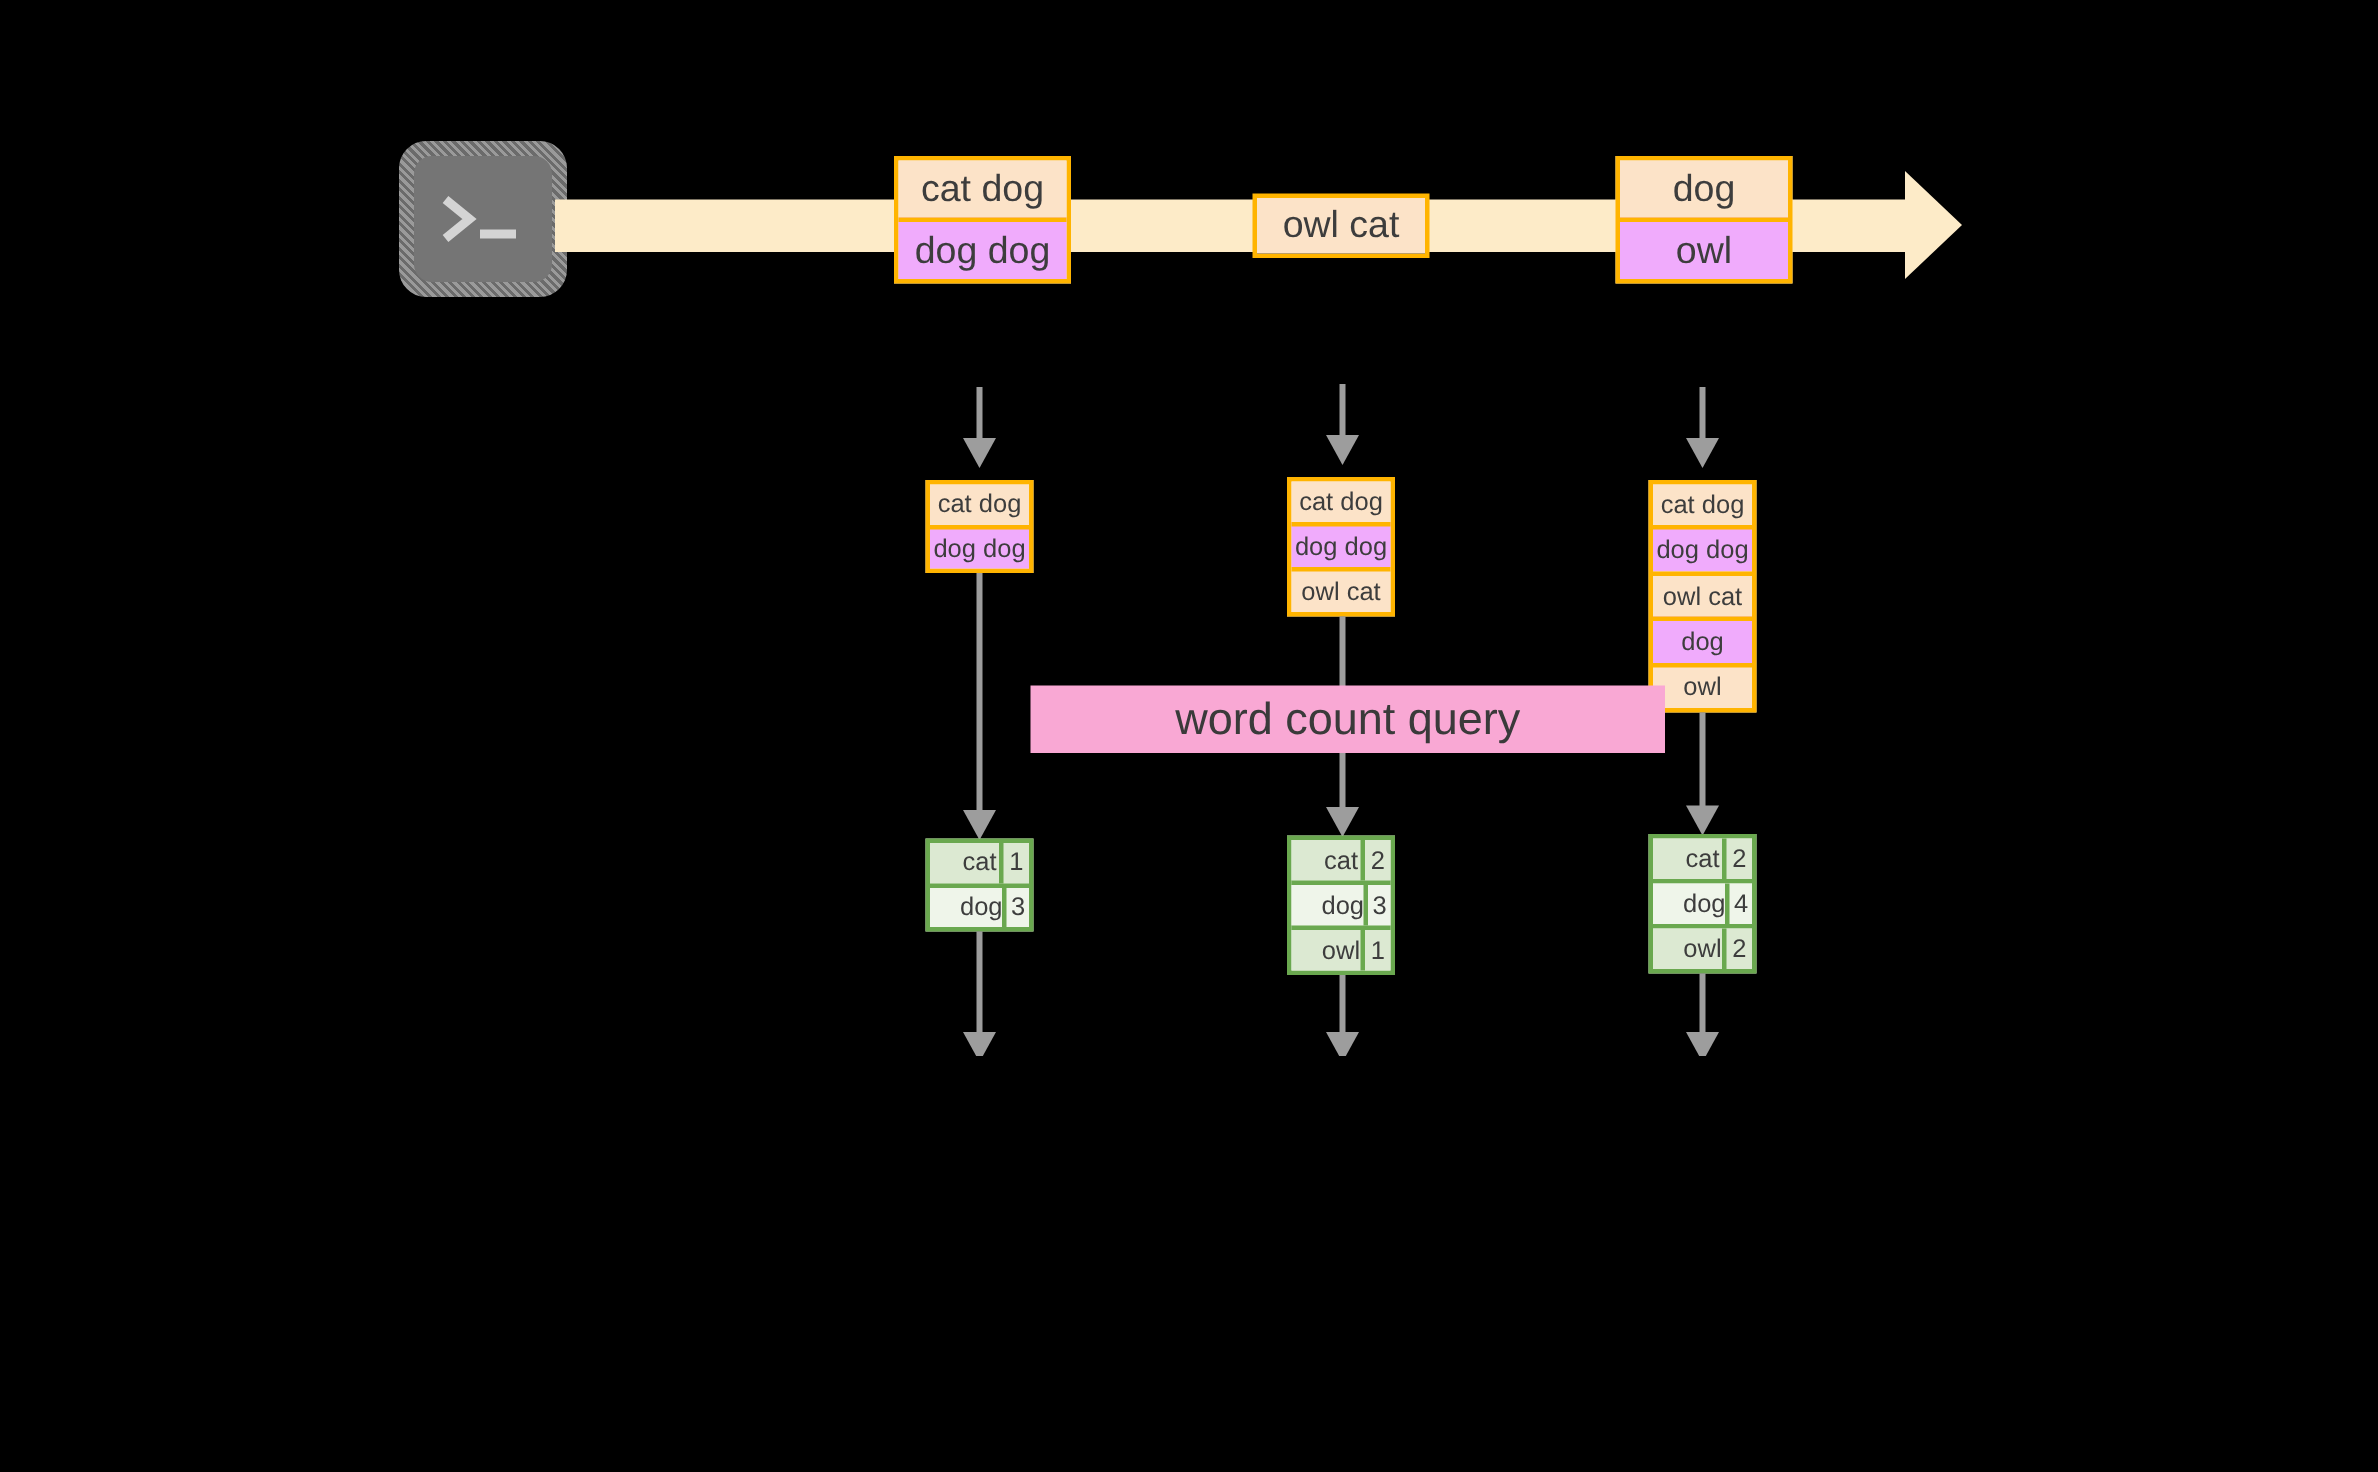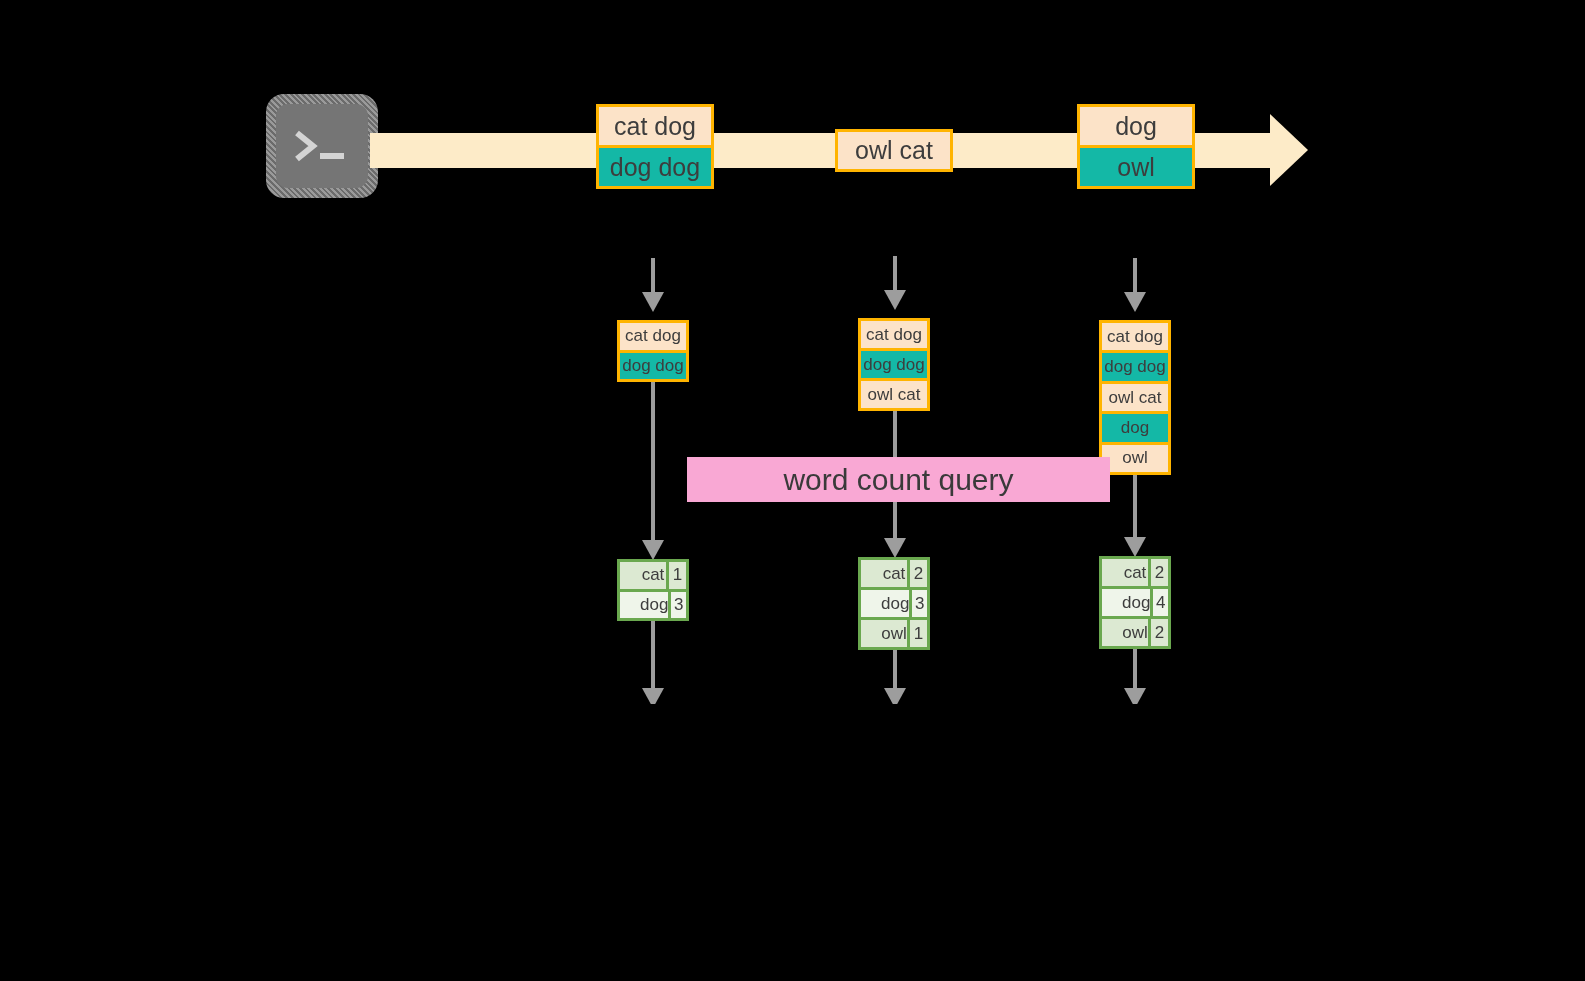--- a/index.html
+++ b/index.html
@@ -60,21 +60,21 @@
   .recbox .row {
     box-sizing: border-box;
     flex: 1 1 auto;
     display: flex;
     align-items: center;
     justify-content: center;
     color: #3d3d3d;
     white-space: nowrap;
   }
   .recbox .row.dark  { background: #fce3c8; }
-  .recbox .row.light { background: #14b8a6; }
+  .recbox .row.light { background: #f0abfc; }
   .recbox .row + .row { border-top: 3px solid #ffb400; }
 
   .recbox.big   .row { font-size: 25px; }
   .recbox.small .row { font-size: 17px; }
 
   
   .greenbox {
     position: absolute;
     box-sizing: border-box;
     border: 3px solid #6aa84f;

